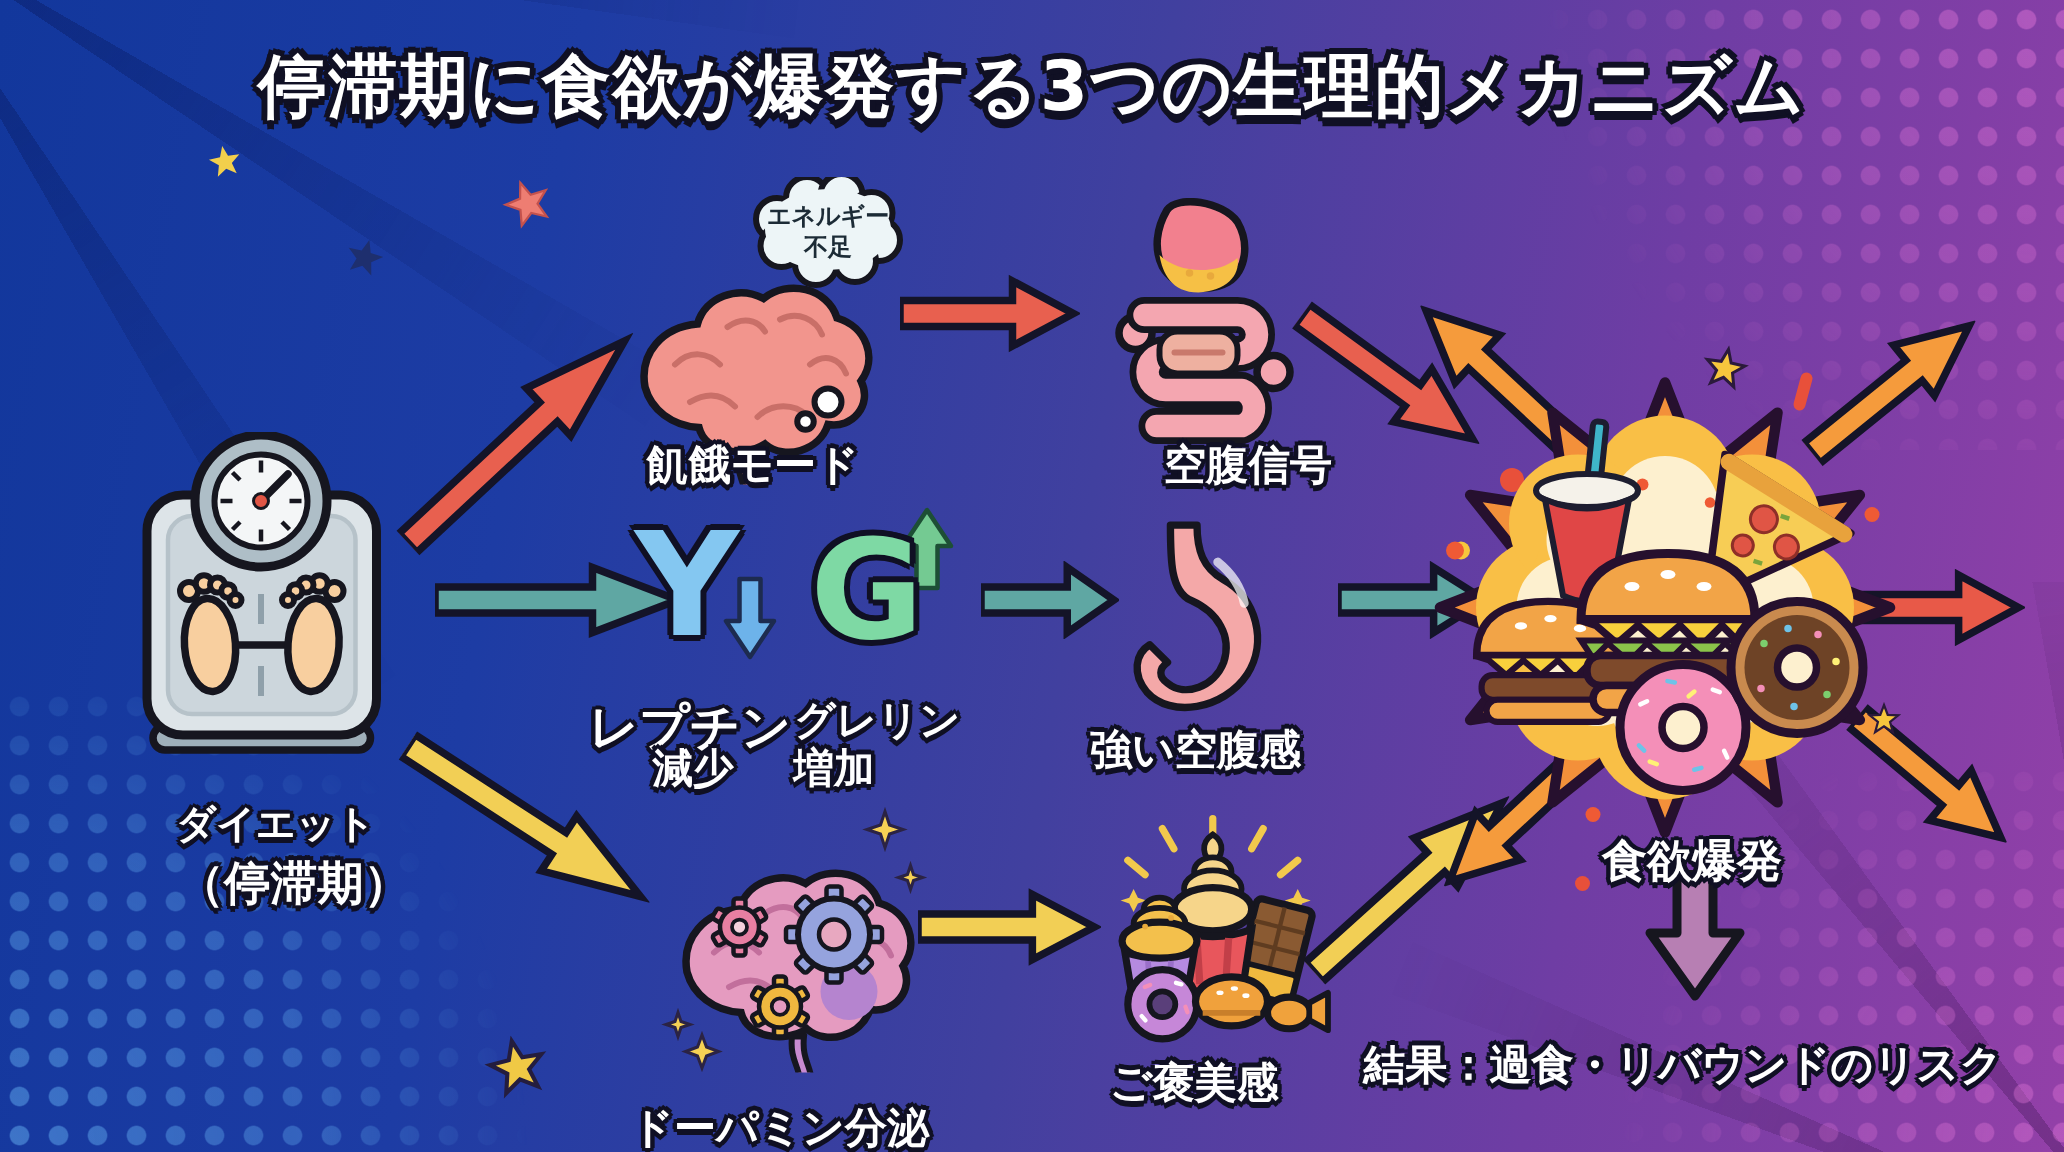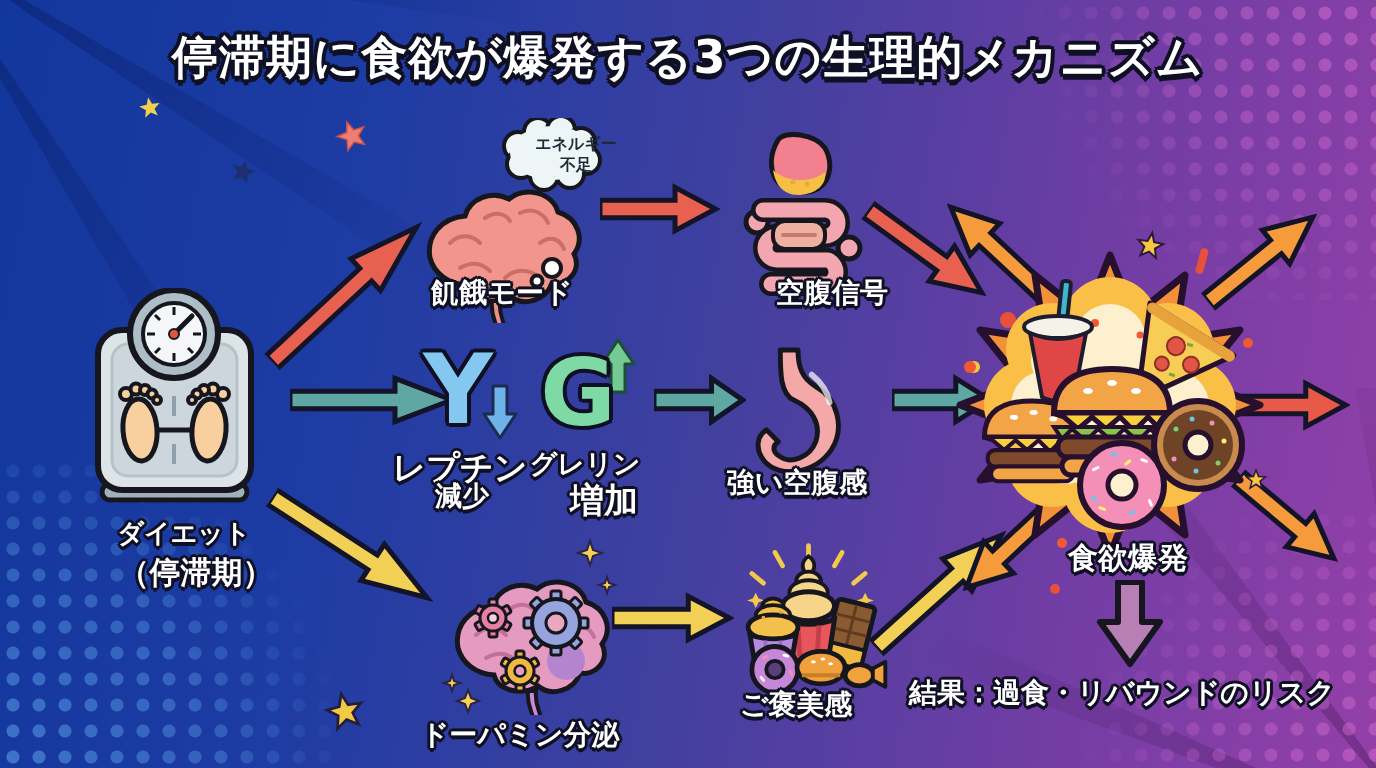--- a/index.html
+++ b/index.html
@@ -36,21 +36,21 @@
     -webkit-mask-image:radial-gradient(circle at 100% 100%, #000 0%, rgba(0,0,0,.6) 45%, transparent 75%);
     mask-image:radial-gradient(circle at 100% 100%, #000 0%, rgba(0,0,0,.6) 45%, transparent 75%); }
 
   .lbl {
     position:absolute; color:#fff; font-weight:bold; text-align:center;
     white-space:nowrap; line-height:1.2; transform:translateX(-50%); z-index:30;
   }
   .o3 { text-shadow:
     3px 0 0 var(--blk), -3px 0 0 var(--blk), 0 3px 0 var(--blk), 0 -3px 0 var(--blk),
     2.3px 2.3px 0 var(--blk), -2.3px 2.3px 0 var(--blk), 2.3px -2.3px 0 var(--blk), -2.3px -2.3px 0 var(--blk),
-    0 4px 0 var(--blk); }
+    0 4px 0 var(--blk); margin-top: 17px; }
   .o4 { text-shadow:
     4px 0 0 var(--blk), -4px 0 0 var(--blk), 0 4px 0 var(--blk), 0 -4px 0 var(--blk),
     3px 3px 0 var(--blk), -3px 3px 0 var(--blk), 3px -3px 0 var(--blk), -3px -3px 0 var(--blk),
     0 6px 0 var(--blk); }
   .title { left:688px; top:30px; font-size:46px; letter-spacing:1px; }
   .bigletter {
     position:absolute; transform:translateX(-50%); font-weight:900; z-index:20;
     font-family:"DejaVu Sans","Liberation Sans",sans-serif;
     text-shadow: 4px 0 0 var(--blk), -4px 0 0 var(--blk), 0 4px 0 var(--blk), 0 -4px 0 var(--blk),
       3px 3px 0 var(--blk), -3px 3px 0 var(--blk), 3px -3px 0 var(--blk), -3px -3px 0 var(--blk);
@@ -185,21 +185,21 @@
           <circle cx="73" cy="12" r="14"></circle>
         <circle cx="93" cy="24" r="14"></circle>
           <circle cx="98" cy="42" r="14"></circle>
           <circle cx="82" cy="56" r="14"></circle>
         <circle cx="56" cy="58" r="14"></circle>
           <circle cx="33" cy="46" r="14"></circle>
       </g>
       <ellipse cx="64" cy="35" rx="42" ry="27" fill="#edf5f7"></ellipse>
     </g>
   </svg>
-  <div class="bubble-text" style="left:576px;top:134px">
+  <div class="bubble-text" style="left:552px;top:134px">
     <div>エネルギー</div>
     <div>不足</div>
   </div>
   <div class="lbl o3" style="left:502px;top:276px;font-size:28px">飢餓モード</div>
 
   <svg class="icon" style="left:733px;top:132px;width:135px;height:165px" viewBox="0 0 135 165">
     <path d="M45,8 C38,20 36,34 42,46 C50,60 72,64 86,56 C98,48 100,30 92,16 C82,2 52,-2 45,8 Z" fill="#f2808e" stroke="#16161f" stroke-width="5"></path>
     <path d="M40,38 C52,50 78,52 92,40 C94,52 84,62 66,63 C48,63 42,50 40,38 Z" fill="#f6c045"></path>
     <circle cx="60" cy="50" r="2.5" fill="#e8a93c"></circle>
       <circle cx="74" cy="52" r="2.5" fill="#e8a93c"></circle>
@@ -216,21 +216,21 @@
   <svg class="deco" style="left:482px;top:384px;width:36px;height:58px" viewBox="0 0 36 58">
       <polygon points="11,2 25,2 25,30 34,30 18,54 2,30 11,30" fill="#6db3ea" stroke="#1d2b4f" stroke-width="3" stroke-linejoin="round"></polygon>
     </svg>
   <div class="bigletter" style="left:578px;top:340px;font-size:92px;color:#7ed9a4">G</div>
   <svg class="deco" style="left:600px;top:336px;width:36px;height:58px" viewBox="0 0 36 58">
       <polygon points="11,56 25,56 25,28 34,28 18,4 2,28 11,28" fill="#74ca92" stroke="#1d4f35" stroke-width="3" stroke-linejoin="round"></polygon>
     </svg>
   <div class="lbl o3" style="left:460px;top:448px;font-size:33px">レプチン</div>
   <div class="lbl o3" style="left:462px;top:480px;font-size:27px">減少</div>
   <div class="lbl o3" style="left:585px;top:448px;font-size:27px">グレリン</div>
-  <div class="lbl o3" style="left:604px;top:480px;font-size:34px">増加</div>
+  <div class="lbl o3" style="left:556px;top:480px;font-size:27px">増加</div>
 
   <svg class="icon" style="left:735px;top:345px;width:128px;height:148px" viewBox="0 0 130 150">
     <path d="M46,5 L64,5 C64,22 68,34 82,42 C104,54 112,84 98,106 C82,130 46,136 30,118 C20,106 22,92 32,86 L44,98 C38,102 38,108 44,112 C56,122 76,114 82,98 C88,80 78,64 60,56 C46,50 46,28 46,5 Z" fill="#f4a8a8" stroke="#16161f" stroke-width="5" stroke-linejoin="round"></path>
     <path d="M78,30 C88,38 94,48 96,58" fill="none" stroke="#ffffff" stroke-width="6" stroke-linecap="round" opacity="0.7"></path>
   </svg>
   <div class="lbl o3" style="left:797px;top:466px;font-size:28px">強い空腹感</div>
 
   <svg class="icon" style="left:430px;top:535px;width:195px;height:180px" viewBox="0 0 195 180">
     <g transform="translate(8,28)">
       <path d="M20,85 C16,62 32,45 55,43 C60,25 82,17 99,26 C115,13 142,19 148,39 C168,45 175,66 164,81 C172,97 158,113 142,110 C136,128 113,134 100,123 C84,133 60,128 56,112 C38,111 24,100 20,85 Z" fill="#e59bc0" stroke="#16161f" stroke-width="5"></path>

